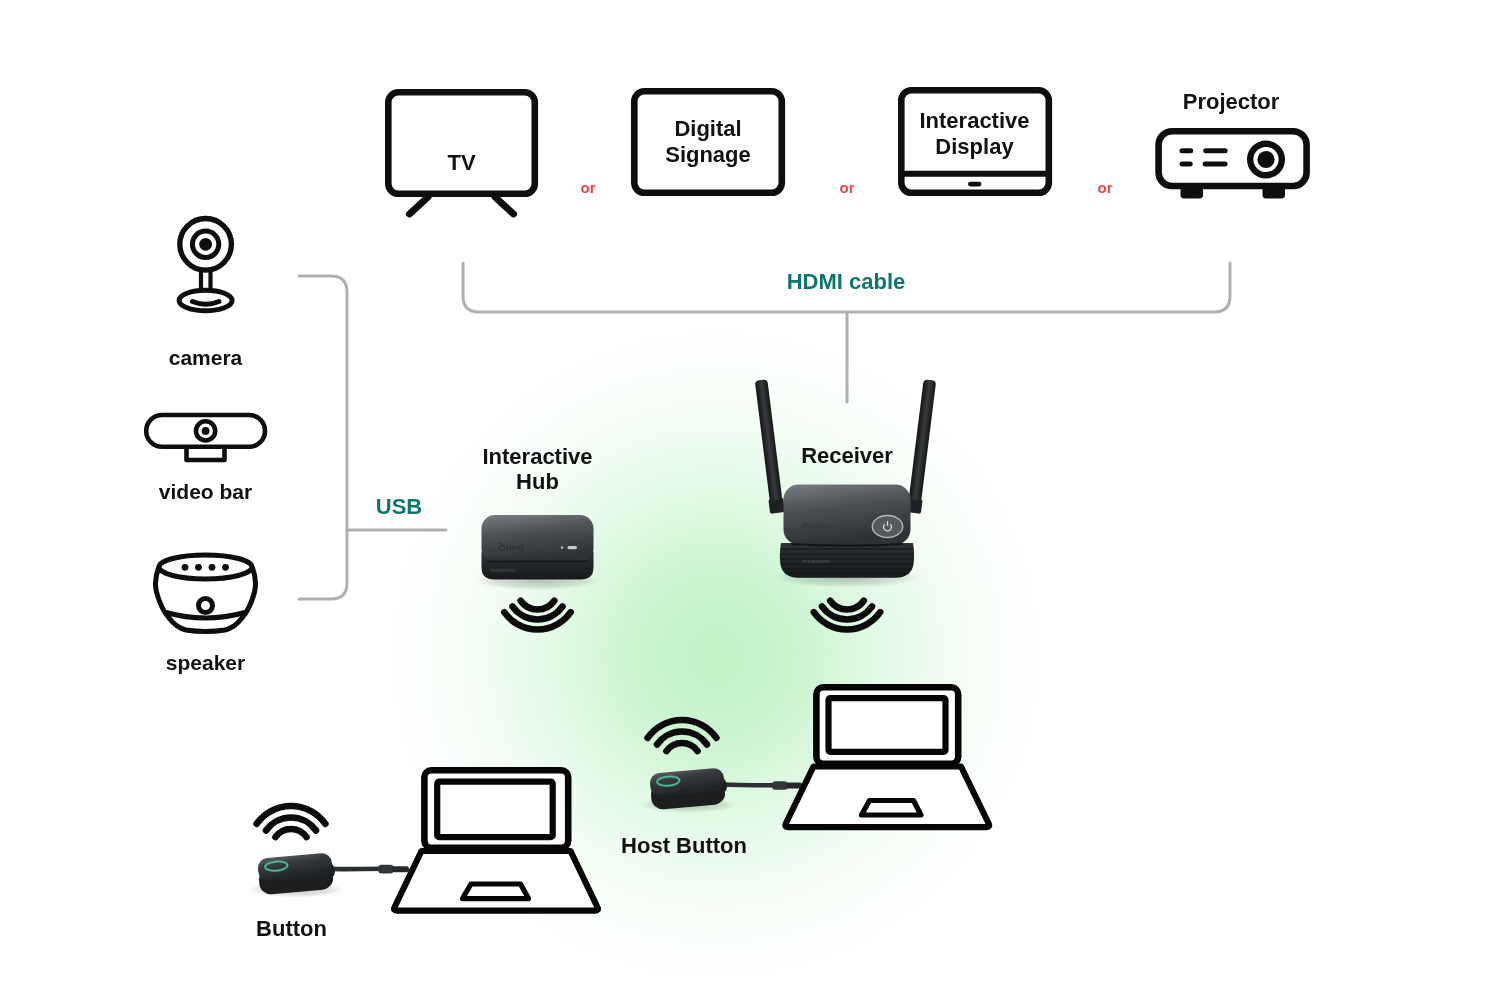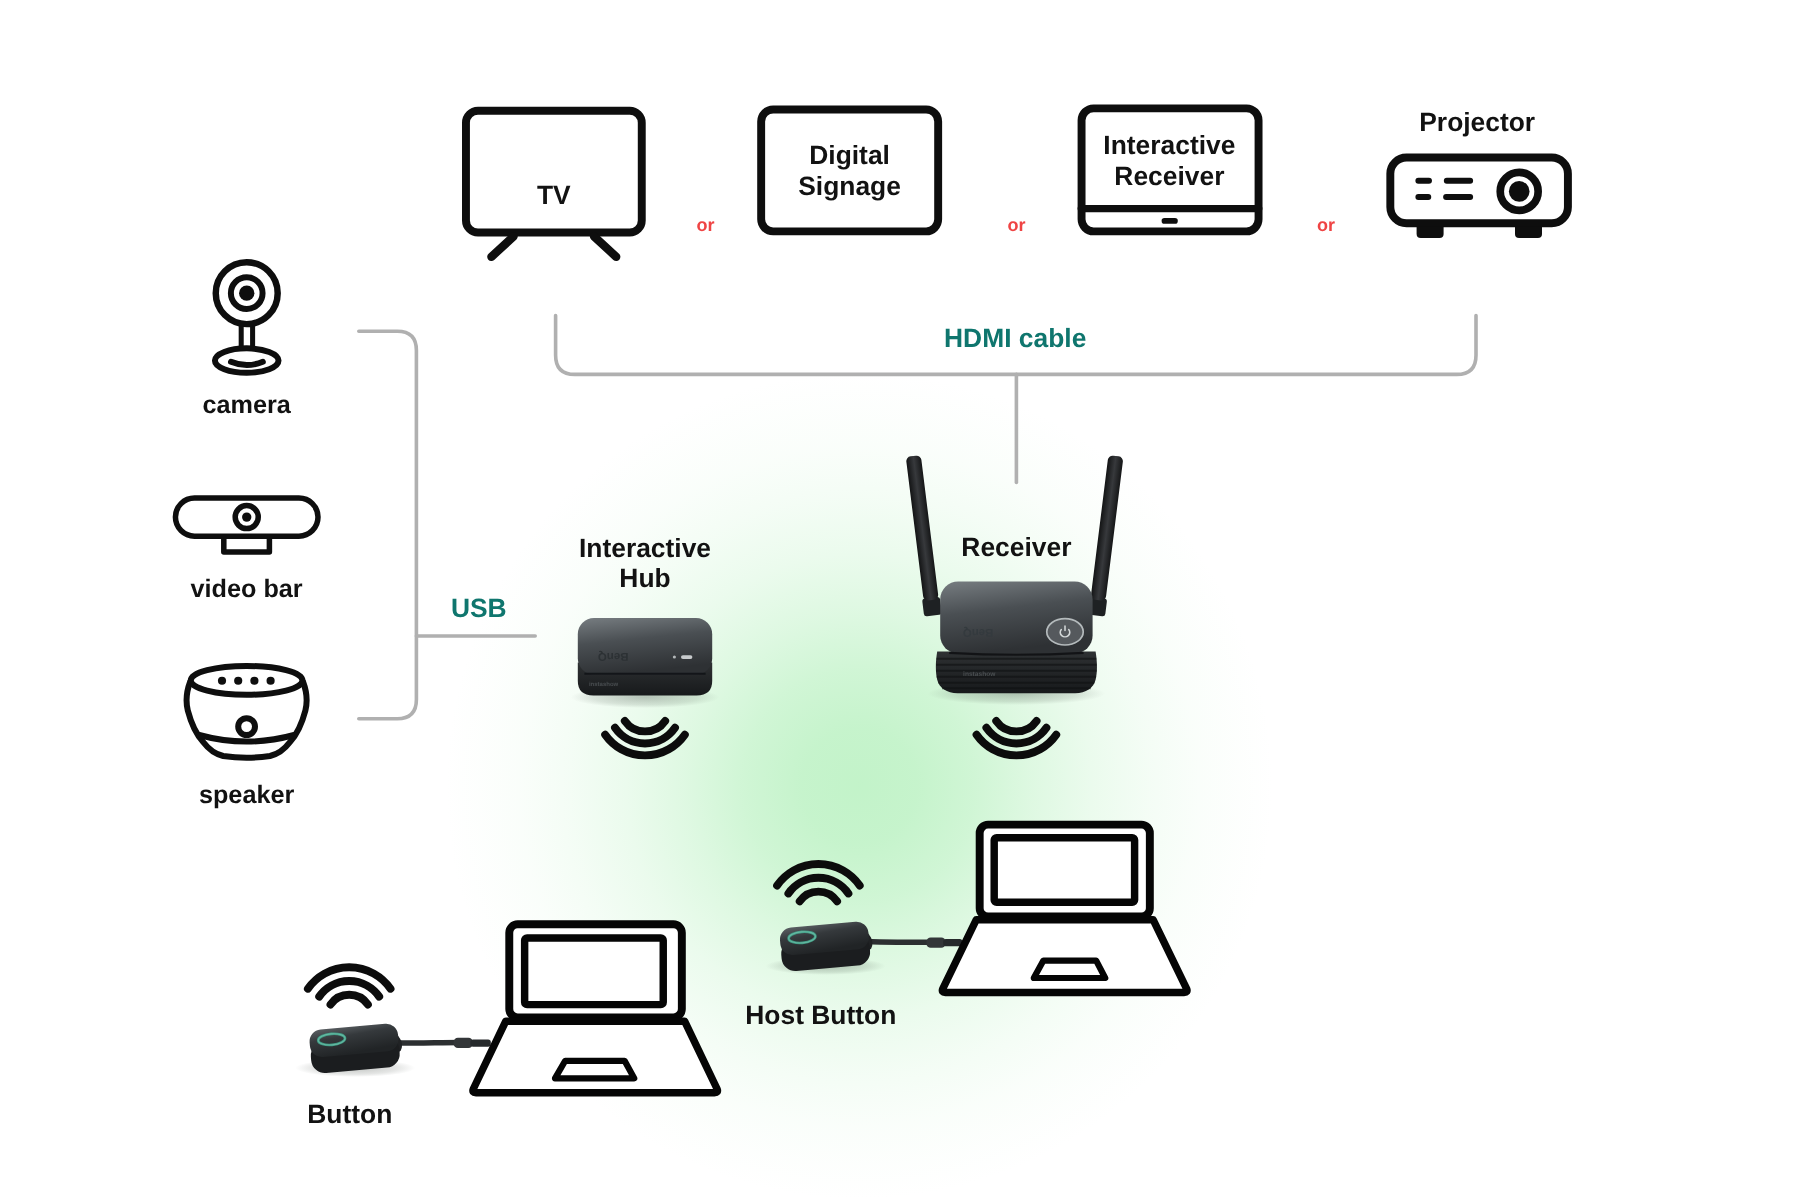--- a/index.html
+++ b/index.html
@@ -235,31 +235,31 @@
     </g>
     <g stroke="#0c0c0c" stroke-width="6.6" fill="none" stroke-linecap="round">
       <path d="M666.44 751.1 A19 19 0 0 1 697.56 751.1"></path>
       <path d="M657.01 744.51 A30.5 30.5 0 0 1 706.99 744.51"></path>
       <path d="M647.59 737.91 A42 42 0 0 1 716.41 737.91"></path>
     </g>
   </svg>
 
   <div class="label lbl-22" style="left:461.5px;top:163px;">TV</div>
   <div class="label lbl-22 wrap" style="left:708px;top:142px;width:130px;">Digital Signage</div>
-  <div class="label lbl-22 wrap" style="left:974.5px;top:134px;width:136px;">Interactive Receiver</div>
+  <div class="label lbl-22 wrap" style="left:974.5px;top:134px;width:136px;">Interactive Display</div>
   <div class="label lbl-22" style="left:1231px;top:102px;text-align:right;">Projector</div>
 
   <div class="label or" style="left:588px;top:188px;">or</div>
   <div class="label or" style="left:847px;top:188px;">or</div>
   <div class="label or" style="left:1105px;top:188px;">or</div>
 
   <div class="label lbl-muted muted" style="left:846px;top:282px;">HDMI cable</div>
   <div class="label lbl-muted muted" style="left:399px;top:507px;">USB</div>
 
-  <div class="label lbl-21" style="left:205.5px;top:338px;">camera</div>
+  <div class="label lbl-21" style="left:205.5px;top:358px;">camera</div>
   <div class="label lbl-21" style="left:205.5px;top:492px;">video bar</div>
   <div class="label lbl-21" style="left:205.5px;top:662.5px;">speaker</div>
 
   <div class="label lbl-22 wrap" style="left:537.5px;top:469.5px;width:150px;">Interactive Hub</div>
   <div class="label lbl-22" style="left:847px;top:456px;">Receiver</div>
 
   <div class="label lbl-22" style="left:291.5px;top:929px;">Button</div>
   <div class="label lbl-22" style="left:684px;top:845.5px;text-align:center;">Host Button</div>
 </div>
 

